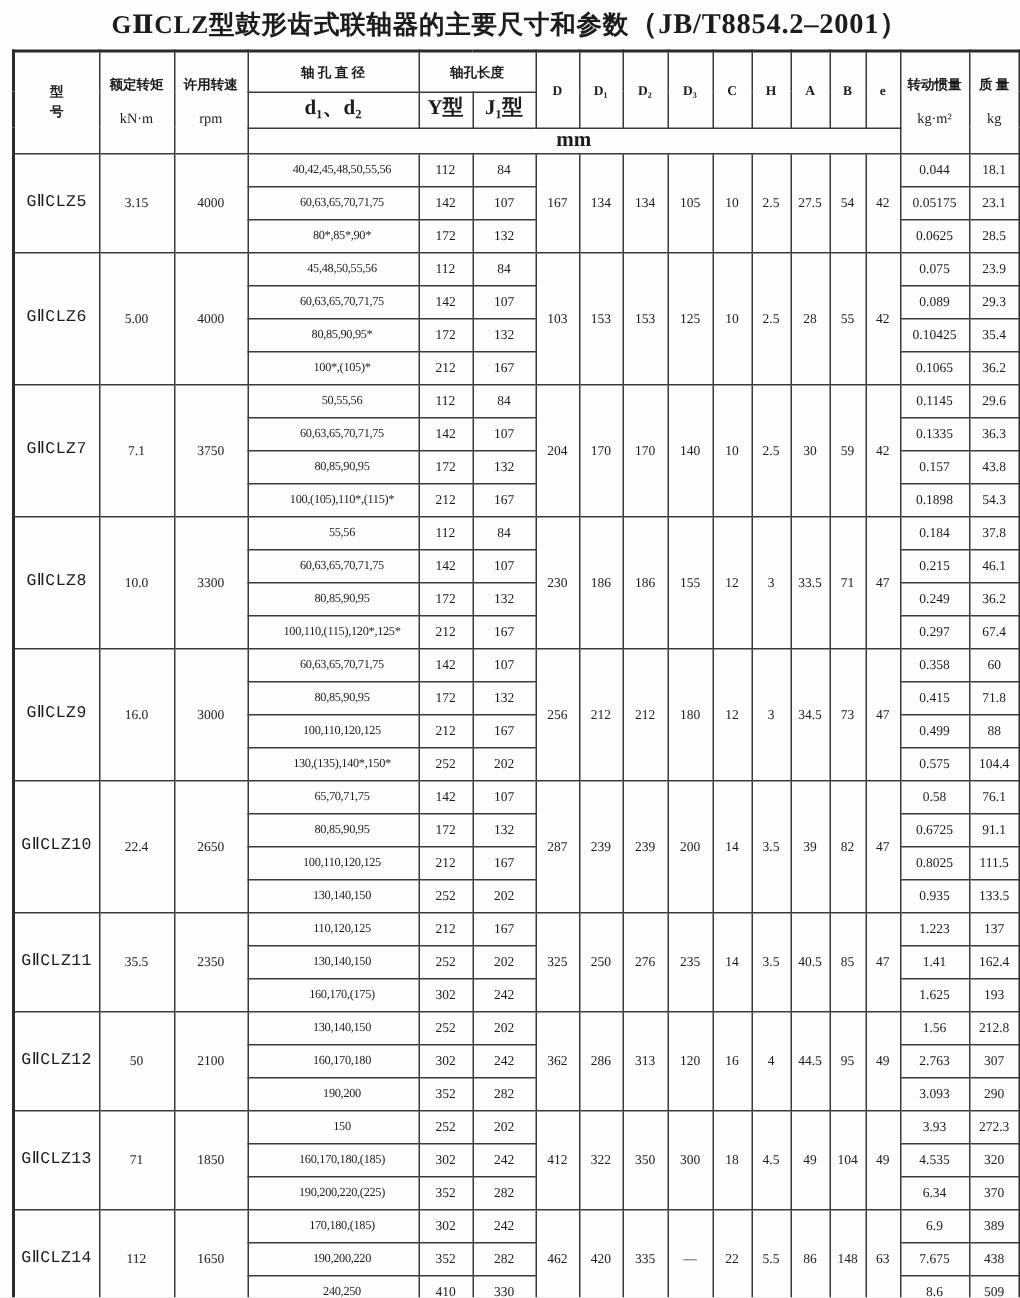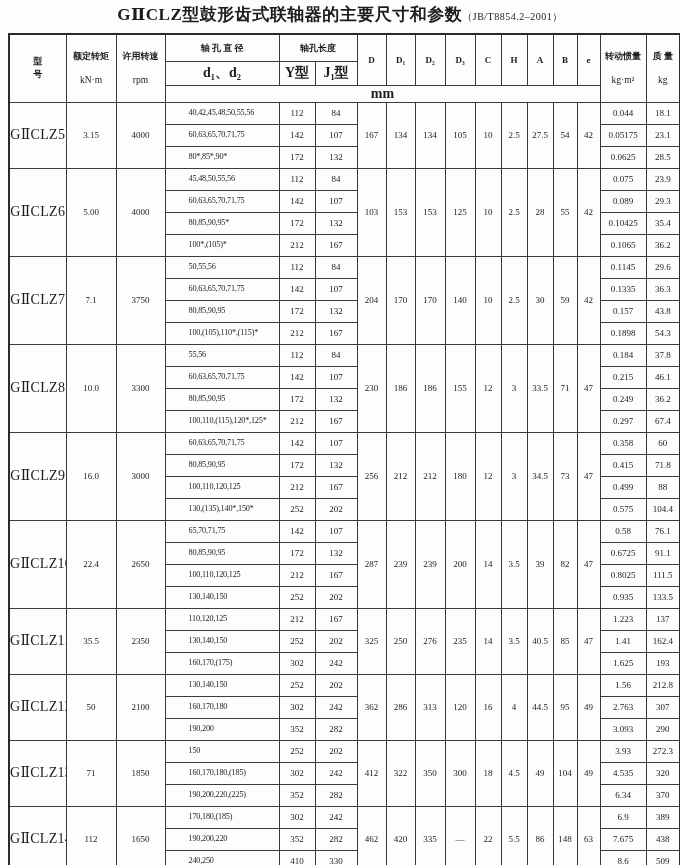--- a/index.html
+++ b/index.html
@@ -5,43 +5,43 @@
   html,body{margin:0;padding:0;background:#e9e9e9;}
   .sheet{
     position:relative;width:680px;height:865px;background:#fdfdfc;
     font-family:"Liberation Serif","DejaVu Serif",serif;color:#1c1c1c;
     overflow:hidden;margin:0 auto;
   }
   .title{
     position:absolute;top:3px;left:0;width:680px;text-align:center;
     font-size:17px;font-weight:bold;letter-spacing:.5px;white-space:nowrap;
   }
-  .title .std{font-size:10px;font-weight:normal;}
+  .title .std{font-size:19px;font-weight:bold;}
   table.main{
     position:absolute;top:33px;left:8px;width:664px;height:826px;
     border-collapse:collapse;table-layout:fixed;
   }
   table.main th,table.main td{
     border:1px solid #3a3a3a;padding:0;text-align:center;vertical-align:middle;
     font-size:9px;line-height:1.15;overflow:hidden;
   }
   table.main{border:2px solid #2b2b2b;}
   thead th{font-weight:bold;font-size:10.5px;}
   thead .r1{height:27px;}
   thead .r2{height:24px;}
   thead .r3{height:14px;}
   thead .r2 th,thead .r3 th{font-size:14px;}
   th.stack{vertical-align:middle;margin-left:28px;}
   th.stack .lab,th.stack .unit{display:block;}
   th.stack .lab{margin-bottom:14px;}
   th.stack .unit{font-weight:normal;font-size:9.5px;}
   th.modelcol span{display:block;line-height:1.5;}
   tbody td{height:21px;font-size:9px;}
-  tbody td.dlist{text-align:left;padding-left:23px;font-size:8.2px;letter-spacing:-0.2px;}
-  tbody td.model{font-size:14px;letter-spacing:.3px;}
+  tbody td.dlist{text-align:center;padding-left:12px;font-size:8.2px;letter-spacing:-0.2px;}
+  tbody td.model{font-size:11px;letter-spacing:.3px;font-family:Liberation Mono, monospace;}
 </style>
 </head>
 <body>
 
 <div class="sheet">
 
   <div class="title">
     <span>GⅡCLZ型鼓形齿式联轴器的主要尺寸和参数</span><span class="std">（JB/T8854.2–2001）</span>
   </div>
 

